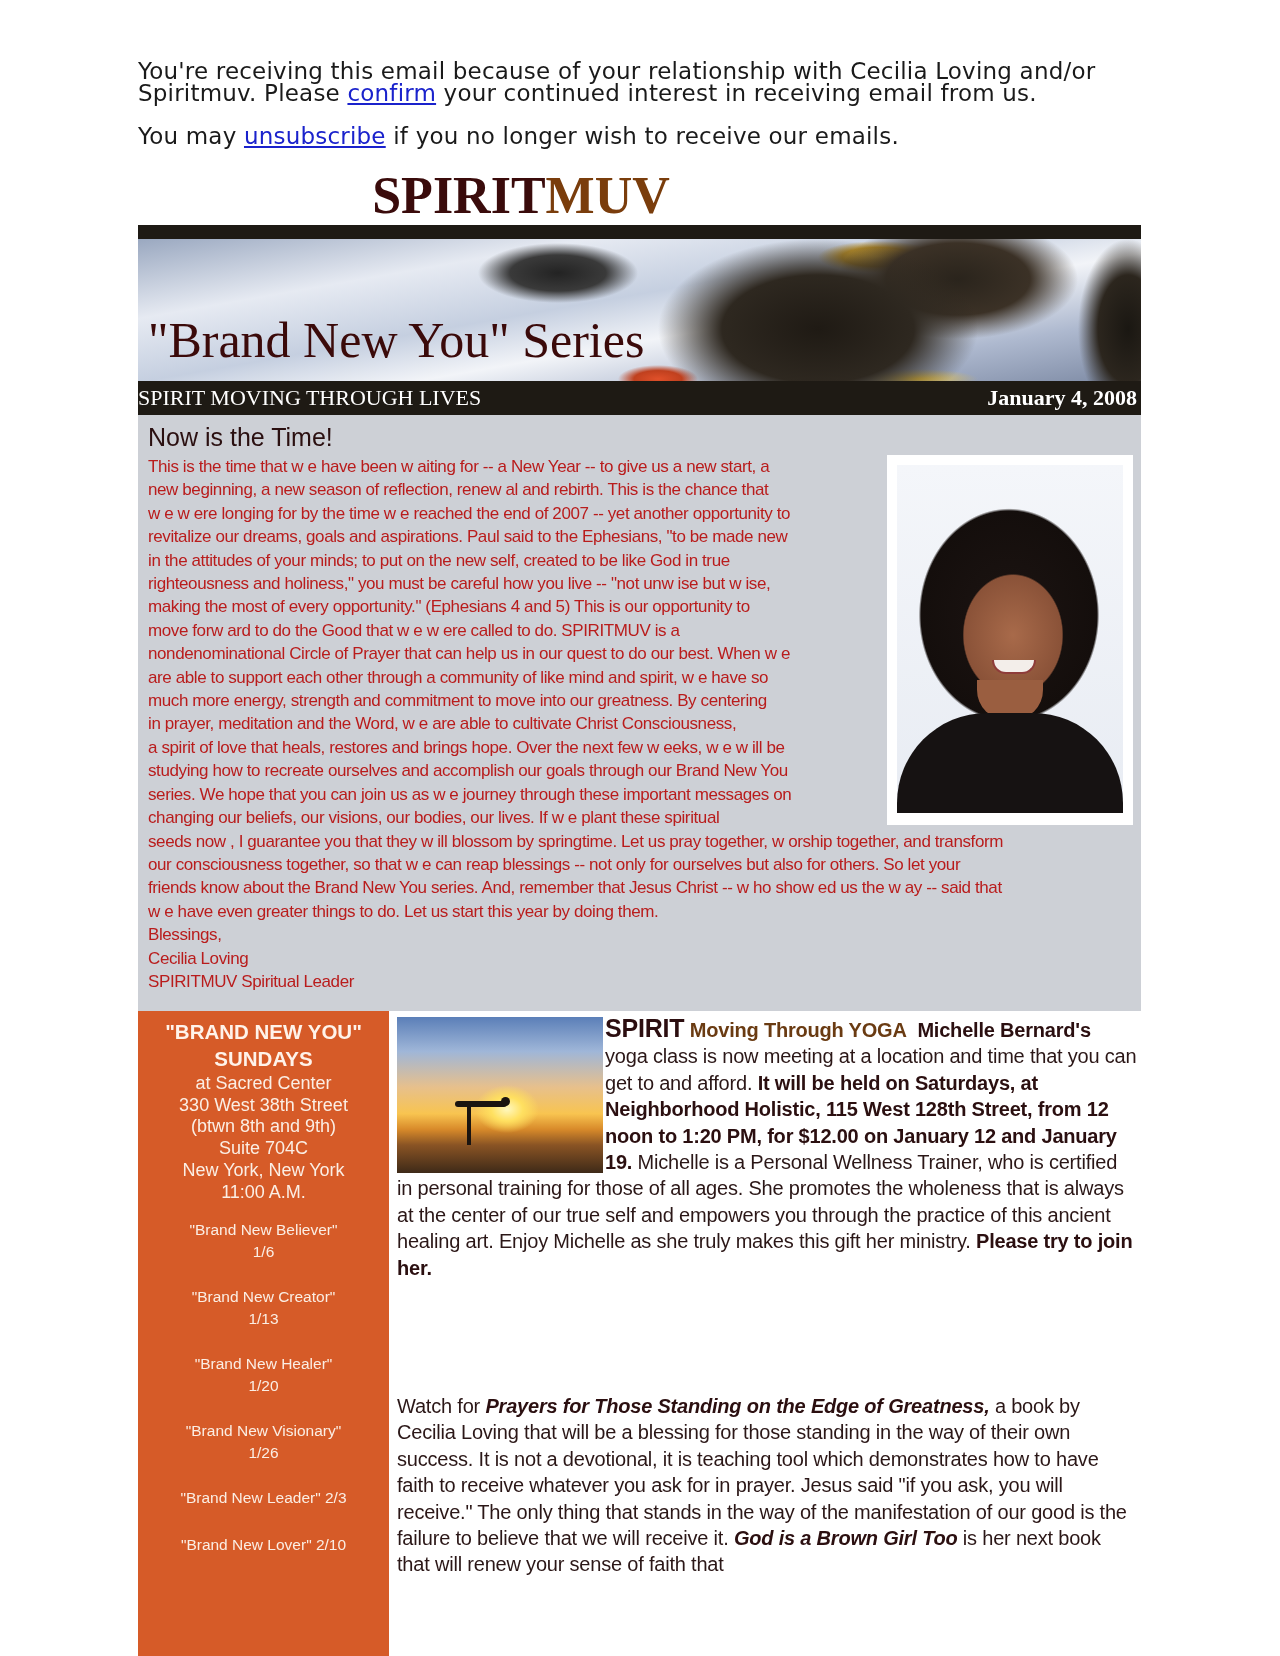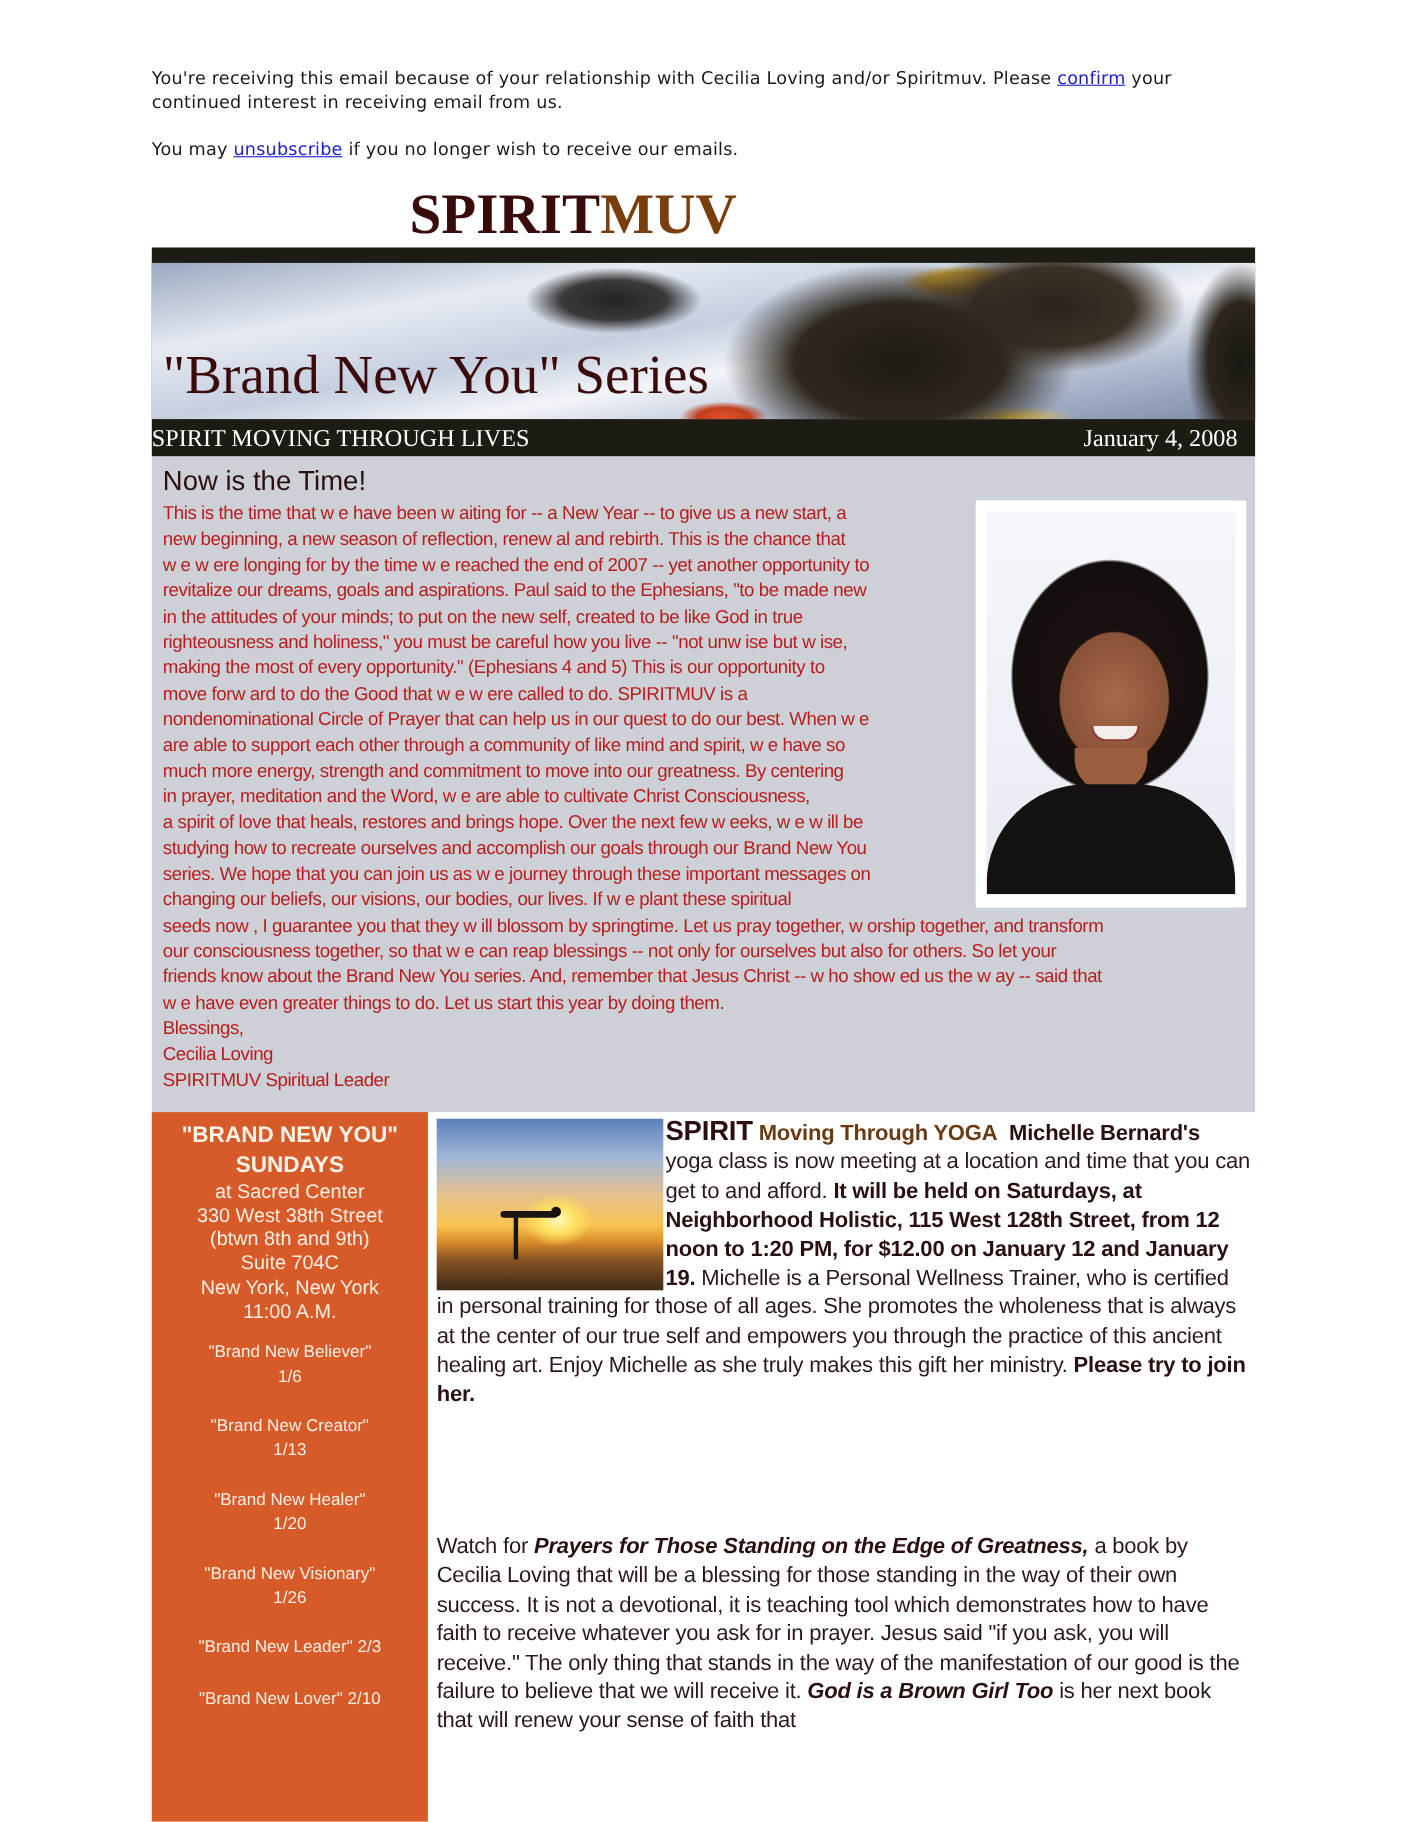--- a/index.html
+++ b/index.html
@@ -1,38 +1,38 @@
 <!DOCTYPE html>
 <html><head>
 <meta charset="utf-8">
 <style>
   html, body { margin: 0; padding: 0; background: #ffffff; }
   body { width: 1280px; height: 1656px; position: relative; overflow: hidden; font-family: "DejaVu Sans", sans-serif; }
-  .notice { position: absolute; left: 138px; top: 60px; width: 960px; font-size: 16px; color: #1a1a1a; line-height: 22px; font-family: "DejaVu Sans", sans-serif; letter-spacing: 0.2px; }
+  .notice { position: absolute; left: 138px; top: 60px; width: 960px; font-size: 23px; color: #1a1a1a; line-height: 22px; font-family: "DejaVu Sans", sans-serif; letter-spacing: 0.2px; }
   .notice p { margin: 0; }
   .notice .p2 { margin-top: 21px; }
   .notice a { color: #1a22cc; text-decoration: underline; }
   .logo { position: absolute; left: 0; width: 1042px; top: 166px; text-align: center; font-family: "Liberation Serif", serif; font-weight: bold; font-size: 52px; letter-spacing: 0px; line-height: 60px; }
   .logo .a { color: #3a0b0b; }
   .logo .b { color: #7a3d0c; }
   .banner { position: absolute; left: 138px; top: 225px; width: 1003px; height: 190px; background: #1e1a14; }
   .banner-img { position: absolute; left: 0; top: 14px; width: 1003px; height: 142px; overflow: hidden;
     background:
       radial-gradient(ellipse 80px 30px at 420px 34px, #232323 0%, #3a3a3a 60%, transparent 100%),
       radial-gradient(ellipse 160px 90px at 680px 90px, #1f1a14 0%, #2e2820 60%, transparent 100%),
       radial-gradient(ellipse 120px 60px at 820px 40px, #2a241c 0%, #3b3126 60%, transparent 100%),
       radial-gradient(ellipse 50px 90px at 990px 90px, #1a1712 0%, #2c261e 60%, transparent 100%),
       radial-gradient(ellipse 60px 16px at 740px 18px, #e3b53c 0%, #c79a2c 60%, transparent 100%),
       radial-gradient(ellipse 40px 14px at 520px 140px, #e0502a 0%, #c0401e 60%, transparent 100%),
       radial-gradient(ellipse 60px 10px at 780px 140px, #e8c040 0%, transparent 100%),
       linear-gradient(170deg, #9aa8c0 0%, #e6eaf2 25%, #c5cfe0 45%, #f2f4f8 60%, #aeb9cf 80%, #7d8aa4 100%); }
   .banner-title { position: absolute; left: 10px; top: 72px; font-family: "Liberation Serif", serif; font-size: 50px; color: #3b0a0a; white-space: nowrap; }
   .banner-bar { position: absolute; left: 0; top: 156px; width: 1003px; height: 34px; color: #ffffff; font-family: "Liberation Serif", serif; font-size: 22px; line-height: 34px; }
   .banner-bar .tag { position: absolute; left: 0; }
-  .banner-bar .date { position: absolute; right: 16px; }
+  .banner-bar .date { position: absolute; right: 4px; font-weight: bold; }
   .main-box { position: absolute; left: 138px; top: 415px; width: 1003px; height: 596px; background: #cdd0d6; }
   .main-title { position: absolute; left: 10px; top: 8px; font-family: "Liberation Sans", sans-serif; font-size: 25px; color: #2a0f10; }
   .main-body { position: absolute; left: 10px; top: 40px; width: 990px; font-family: "Liberation Sans", sans-serif; font-size: 17px; line-height: 23.4px; color: #b91c1c; letter-spacing: -0.4px; }
   .main-body p { margin: 0; white-space: pre-line; }
   .photo-frame { position: absolute; left: 887px; top: 455px; width: 246px; height: 370px; background: #ffffff; }
   .photo { position: absolute; left: 10px; top: 10px; width: 226px; height: 348px; overflow: hidden;
     background:
       radial-gradient(ellipse 70px 85px at 116px 170px, #a86a4a 0%, #8a5238 70%, transparent 72%),
       radial-gradient(ellipse 110px 130px at 112px 150px, #1c1412 0%, #140e0c 80%, transparent 82%),
       linear-gradient(180deg, #f4f6fa 0%, #e8ecf3 100%); }

